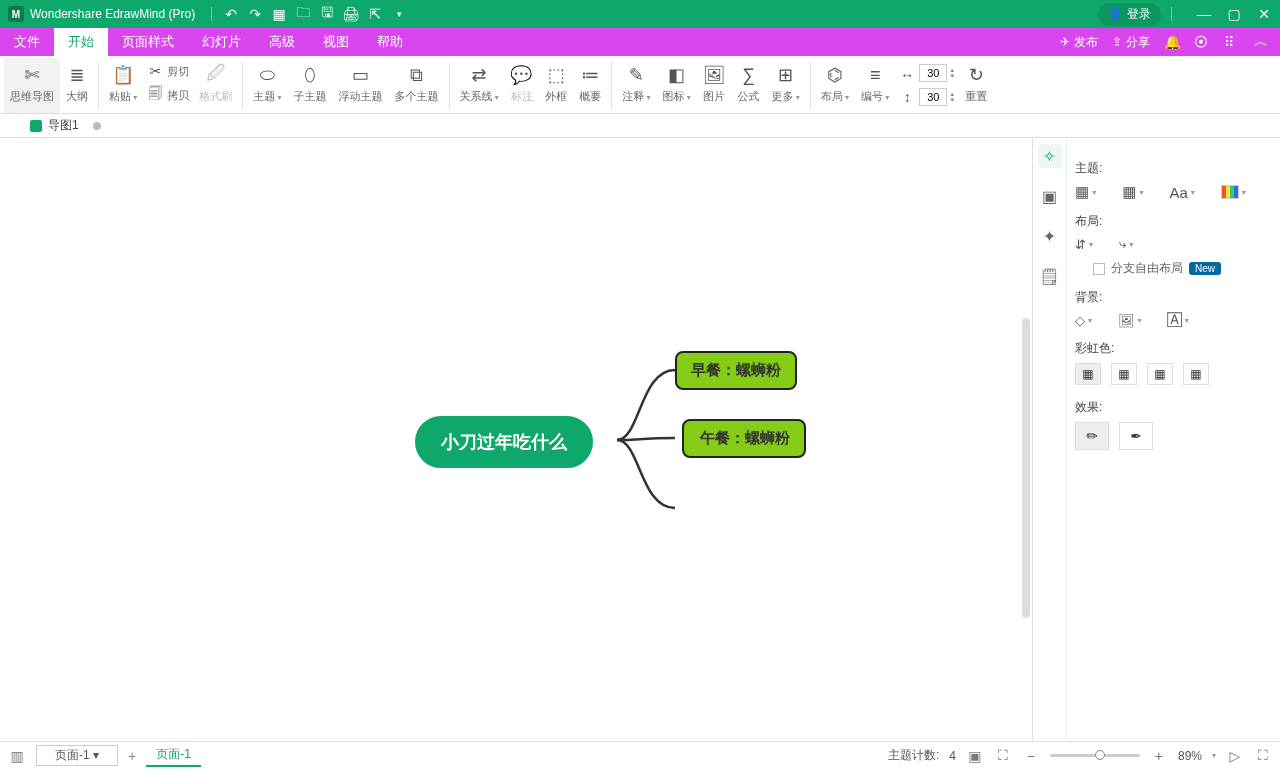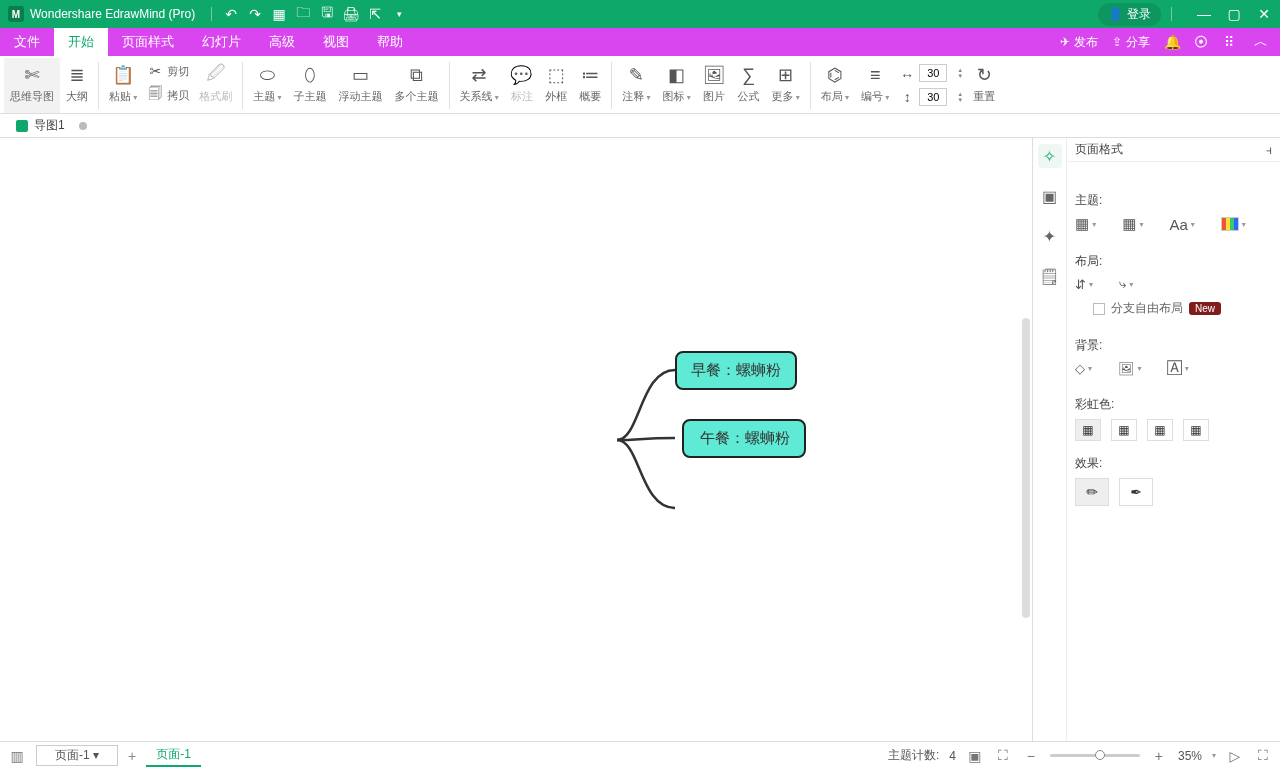--- a/index.html
+++ b/index.html
@@ -30,51 +30,51 @@
   .ribbon { height: 58px; background: #fff; border-bottom: 1px solid #ddd; display: flex; padding: 2px 4px 0 4px; }
   .rgroup { display: flex; flex-direction: column; align-items: center; padding: 2px 6px; }
   .rgroup .big-ic { font-size: 18px; color: #555; height: 30px; display: flex; align-items: center; justify-content: center;}
   .rgroup .lbl { font-size: 11px; color: #666; line-height: 1.1; text-align:center;}
   .rgroup.active { background:#f2f2f2;}
   .rgroup.arrow .lbl::after { content:" ▾"; font-size:8px; color:#999;}
   .vsep { width: 0; border-right: 1px solid #e0e0e0; margin: 4px 4px; }
   .split-col { display: flex; flex-direction: column; gap: 2px; align-items: stretch; padding: 2px 4px;}
   .split-col .half { display: flex; align-items: center; gap: 4px; font-size:11px; color:#666; cursor:pointer; height: 22px;}
   .split-col .half .mini-ic { font-size: 14px; color:#555; width:16px; text-align:center;}
-  .numbox { display:flex; align-items:center; gap:10px;justify-content:space-between;}
+  .numbox { display:flex; align-items:center; gap:2px;justify-content:space-between;}
   .numbox input { width:28px; height:18px; font-size:11px; text-align:center; border:1px solid #ccc; background:#fff;}
   .numbox .spinner { display:flex; flex-direction:column; font-size:6px; color:#888; line-height:1; cursor:pointer;}
 
   
-  .doctabs { height: 24px; border-bottom: 1px solid #ddd; display: flex; align-items: center; padding-left: 10px; gap: 8px; }
+  .doctabs { height: 24px; border-bottom: 1px solid #ddd; display: flex; align-items: center; padding-left: 24px; gap: 8px; }
   .doctabs .dtab { display: flex; align-items: center; gap: 6px; padding: 2px 6px; font-size: 12px; color: #444; cursor:pointer;}
   .doctabs .dtab .green-sq { width:12px; height:12px; background:#0fa86b; border-radius:2px;}
   .doctabs .dot { width:8px; height:8px; border-radius:50%; background:#bbb;}
 
   
   .main { display: flex; height: calc(769px - 28px - 28px - 58px - 24px - 28px); position: relative; }
   .canvas-wrap { flex: 1; position: relative; overflow: hidden; background: #fff; }
   .central-node { position: absolute; background:#0fa86b; color:#fff; font-weight: bold; font-size:18px; padding: 12px 24px; border-radius: 26px; border:2.5px solid #0fa86b; }
-  .sub-node { position:absolute; border:2px solid #222; border-radius:8px; padding: 8px 14px; font-weight: normal; font-size:15px; background:#5eead4; white-space: nowrap;}
+  .sub-node { position:absolute; border:2px solid #222; border-radius:8px; padding: 8px 14px; font-weight: bold; font-size:15px; background:#84cc16; white-space: nowrap;}
   svg.connectors { position:absolute; left:0; top:0; width:100%; height:100%; pointer-events:none;}
 
   
   .sidepanel { width: 248px; border-left: 1px solid #ddd; display: flex; }
   .sidetabs { width: 34px; border-right: 1px solid #eee; display: flex; flex-direction: column; align-items: center; padding-top: 6px; gap: 16px;}
   .sidetabs .st { width: 24px; height: 24px; display:flex; align-items:center; justify-content:center; cursor:pointer; color:#666; font-size:16px; border-radius:4px;}
   .sidetabs .st.active { background:#eef7f2; color:#0fa86b;}
   .panel-body { flex:1; padding: 10px 8px; overflow:auto;}
   .panel-head { height: 24px; border-bottom:1px solid #eee; padding:4px 8px; font-size:12px; color:#444; display:flex; justify-content:space-between; align-items:center;}
-  .panel-body .sect-title { font-size:12px; color:#444; margin: 20px 0 6px 0;}
+  .panel-body .sect-title { font-size:12px; color:#444; margin: 12px 0 6px 0;}
   .ctrl-row { display:flex; gap:26px; align-items:center; margin-bottom:8px;}
   .ctrl { display:flex; align-items:center; gap:3px; cursor:pointer; color:#555; font-size:15px;}
   .ctrl.small { font-size:13px; }
   .dd::after { content:" ▾"; font-size:8px; color:#999;}
   .cb { width:12px; height:12px; border:1px solid #bbb; display:inline-block; margin-right:6px;}
-  .new-badge { background:#7f1d1d; color:#fff; font-size:10px; padding:1px 6px; border-radius:3px; margin-left:6px;}
+  .new-badge { background:#0369a1; color:#fff; font-size:10px; padding:1px 6px; border-radius:3px; margin-left:6px;}
   .rainbow-row { display:flex; gap:10px; }
   .rainbow-row .rb { width:26px; height:22px; border:1px solid #ddd; display:flex; align-items:center; justify-content:center; cursor:pointer; font-size:12px;}
   .rainbow-row .rb.active { background:#eee;}
   .eff-row { display:flex; gap:10px; margin-top:6px;}
   .eff-row .eff { width:34px; height:28px; border:1px solid #ddd; display:flex; align-items:center; justify-content:center; cursor:pointer; font-size:14px;}
   .eff-row .eff.active { background:#eee;}
   .color-swatch { width:18px; height:14px; background: linear-gradient(90deg, #e53 0 25%, #fd3 25% 50%, #3c6 50% 75%, #36f 75% 100%); border:1px solid #ccc;}
 
   
   .statusbar { height: 28px; border-top: 1px solid #ddd; display:flex; align-items:center; padding: 0 8px; font-size:12px; color:#555; gap:10px;}
@@ -274,39 +274,36 @@
   <span class="dot"></span>
 </div>
 
 <div class="main">
   <div class="canvas-wrap">
     <svg class="connectors" viewBox="0 0 1032 603" preserveAspectRatio="none">
       <path d="M617 302 C 640 302 640 232 675 232" stroke="#333" stroke-width="2.5" fill="none"></path>
       <path d="M617 302 C 640 302 640 300 675 300" stroke="#333" stroke-width="2.5" fill="none"></path>
       <path d="M617 302 C 640 302 640 370 675 370" stroke="#333" stroke-width="2.5" fill="none"></path>
     </svg>
+    <div class="central-node" style="left:415px; top:278px;">小刀过年吃什么</div>
     <div class="sub-node" style="left:675px; top:213px;">早餐：螺蛳粉</div>
     <div class="sub-node" style="left:682px; top:281px;padding-left:16px;">午餐：螺蛳粉</div>
     <div class="vscroll">
         <div class="thumb"></div>
       </div>
   </div>
 
   <div class="sidepanel">
     <div class="sidetabs">
       <div class="st active">✧</div>
       <div class="st">▣</div>
       <div class="st">✦</div>
       <div class="st">🗒</div>
     </div>
     <div style="flex:1; display:flex; flex-direction:column;">
-      <div class="panel-head">
-        <span>页面格式</span>
-        <span style="cursor:pointer;">⫞</span>
-      </div>
       <div class="panel-body">
         <div class="sect-title">主题:</div>
         <div class="ctrl-row">
           <span class="ctrl dd">▦</span>
           <span class="ctrl dd">▦</span>
           <span class="ctrl dd">Aa</span>
           <span class="ctrl dd">
               <span class="color-swatch"></span>
             </span>
         </div>
@@ -355,17 +352,17 @@
   <div class="spacer"></div>
   <span>主题计数:</span>
   <span>4</span>
   <span class="ic">▣</span>
   <span class="ic">⛶</span>
   <span class="ic">−</span>
   <div class="zoom-track">
       <div class="knob"></div>
     </div>
   <span class="ic">+</span>
-  <span>35%</span>
+  <span>89%</span>
   <span style="font-size:8px;color:#999;">▾</span>
   <span class="ic">▷</span>
   <span class="ic">⛶</span>
 </div>
 
 </body></html>

